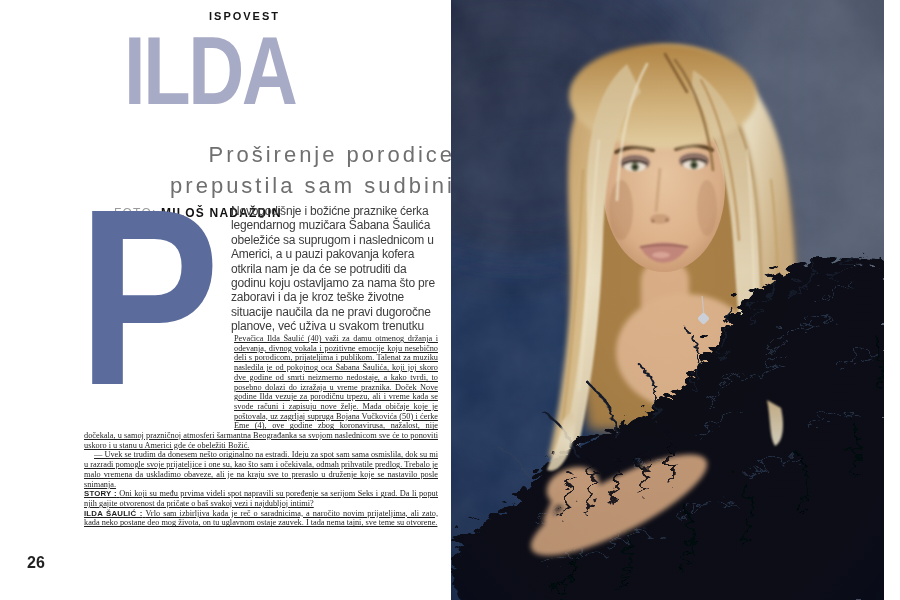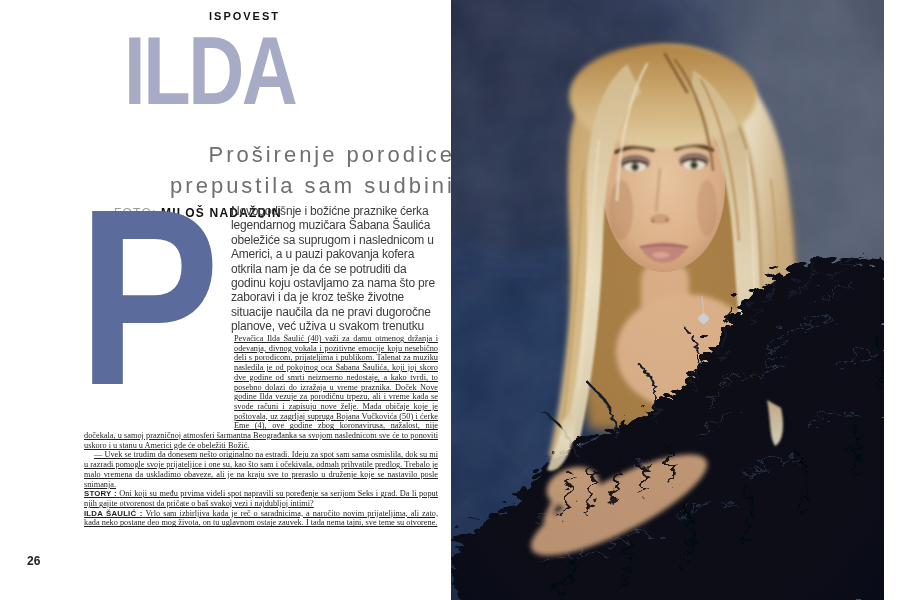--- a/index.html
+++ b/index.html
@@ -24,21 +24,21 @@
           font-weight:bold;color:#5a6b9c;transform:scaleX(0.85);transform-origin:left top;}
   .body-copy{position:absolute;left:84px;top:334px;width:354px;
           font-family:"Liberation Serif",serif;font-size:8.3px;line-height:9.7px;
           color:#1f1f1f;text-align:justify;}
   .dropcap-spacer{float:left;width:150px;height:97px;}
   .body-copy p{margin:0;text-decoration:underline;}
   .body-copy p.indent{text-indent:10px;}
   .lbl{font-family:"Liberation Sans",sans-serif;font-weight:bold;font-size:7.8px;
           letter-spacing:0.2px;}
   .endmark{font-size:8px;color:#000;margin-left:26px;letter-spacing:-1px;}
-  .pagenum{position:absolute;left:27px;top:554px;font-size:12px;font-weight:bold;color:#222;}
+  .pagenum{position:absolute;left:27px;top:554px;font-size:16px;font-weight:bold;color:#222;}
   
   .photo{position:absolute;left:451px;top:0;width:433px;height:600px;}
   .photo svg{display:block;}
 </style>
 </head>
 <body>
 
 <div class="spread">
 
   <div class="kicker">ISPOVEST</div>

